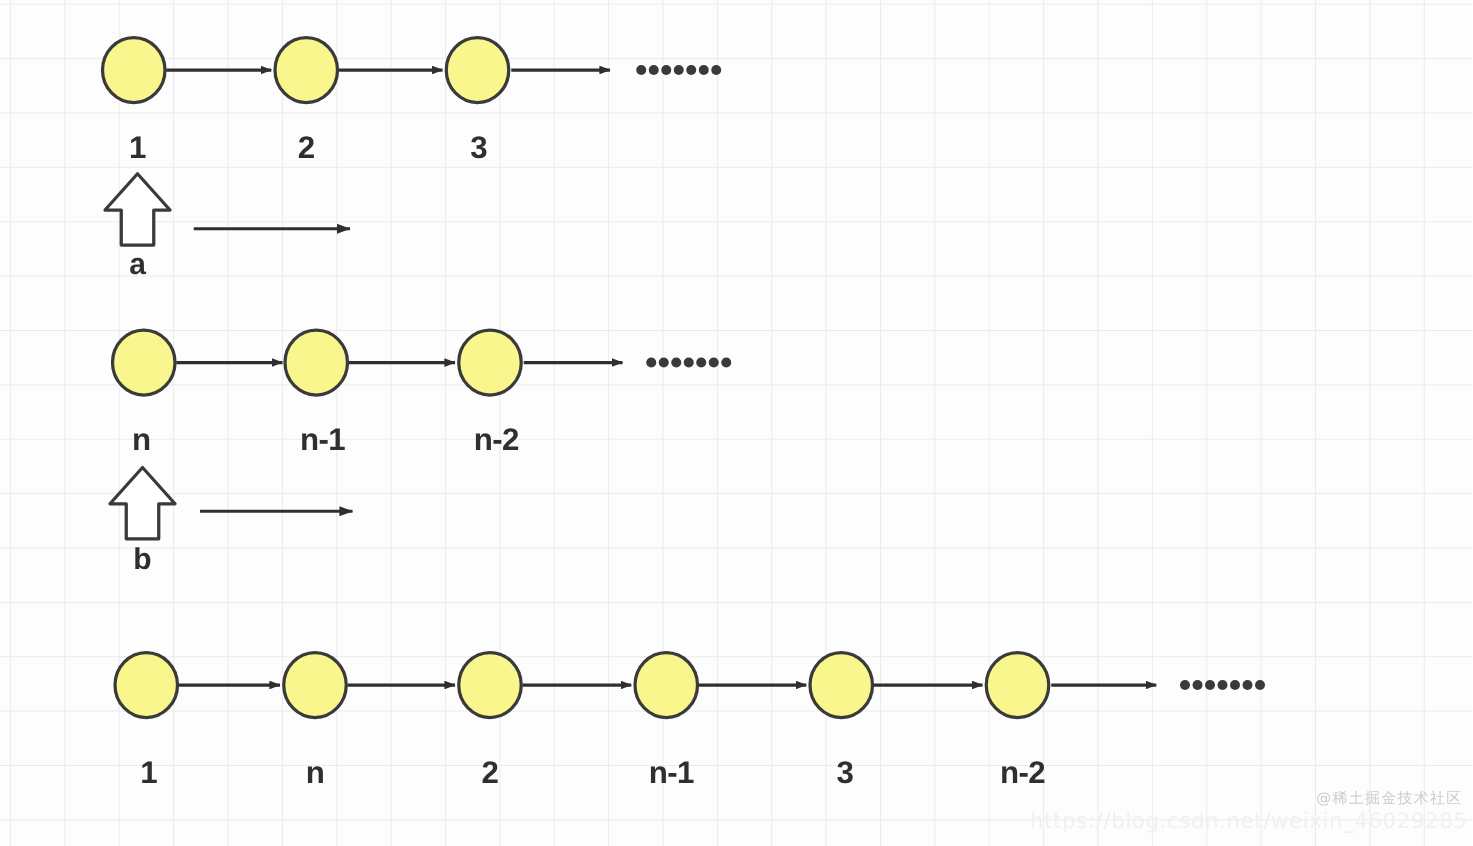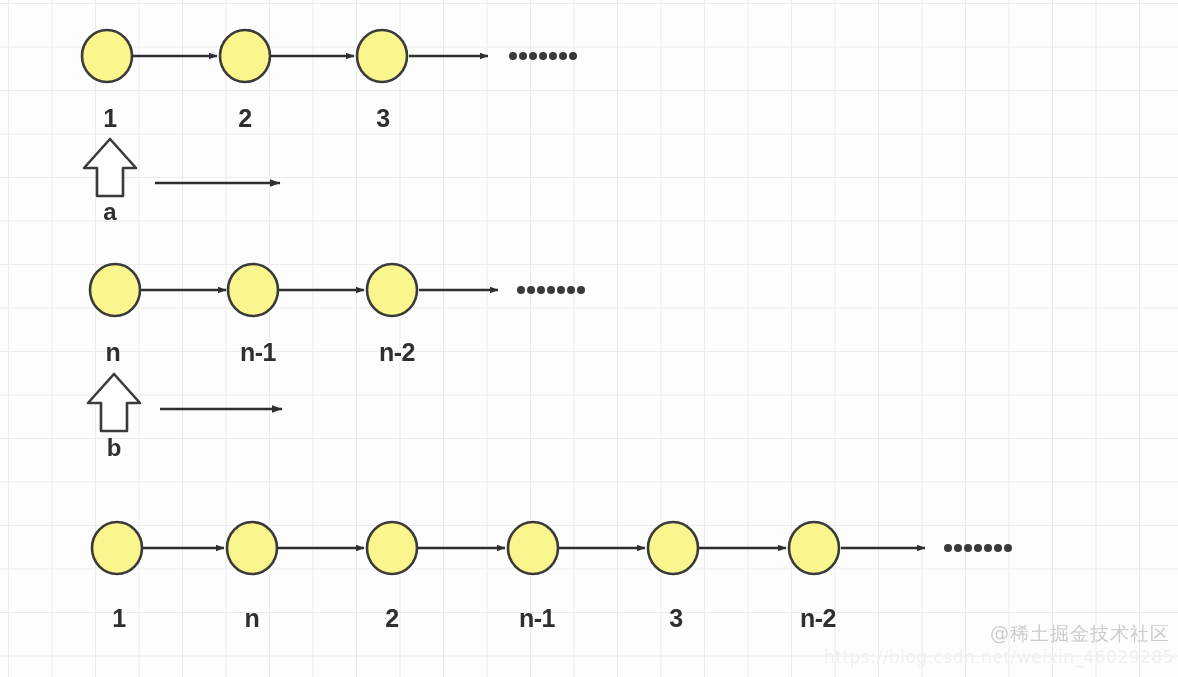--- a/index.html
+++ b/index.html
@@ -46,21 +46,21 @@
     color: #2f2f2f;
     text-align: center;
     transform: translateX(-50%);
     white-space: nowrap;
   }
   .watermark {
     position: absolute;
     right: 8px;
     bottom: 30px;
     font-family: "DejaVu Sans", sans-serif;
-    font-size: 19px;
+    font-size: 12px;
     color: #c9ccd1;
     letter-spacing: 1px;
     white-space: nowrap;
     user-select: none;
   }
   .watermark-url {
     position: absolute;
     right: 4px;
     bottom: 10px;
     font-family: "DejaVu Sans", sans-serif;

